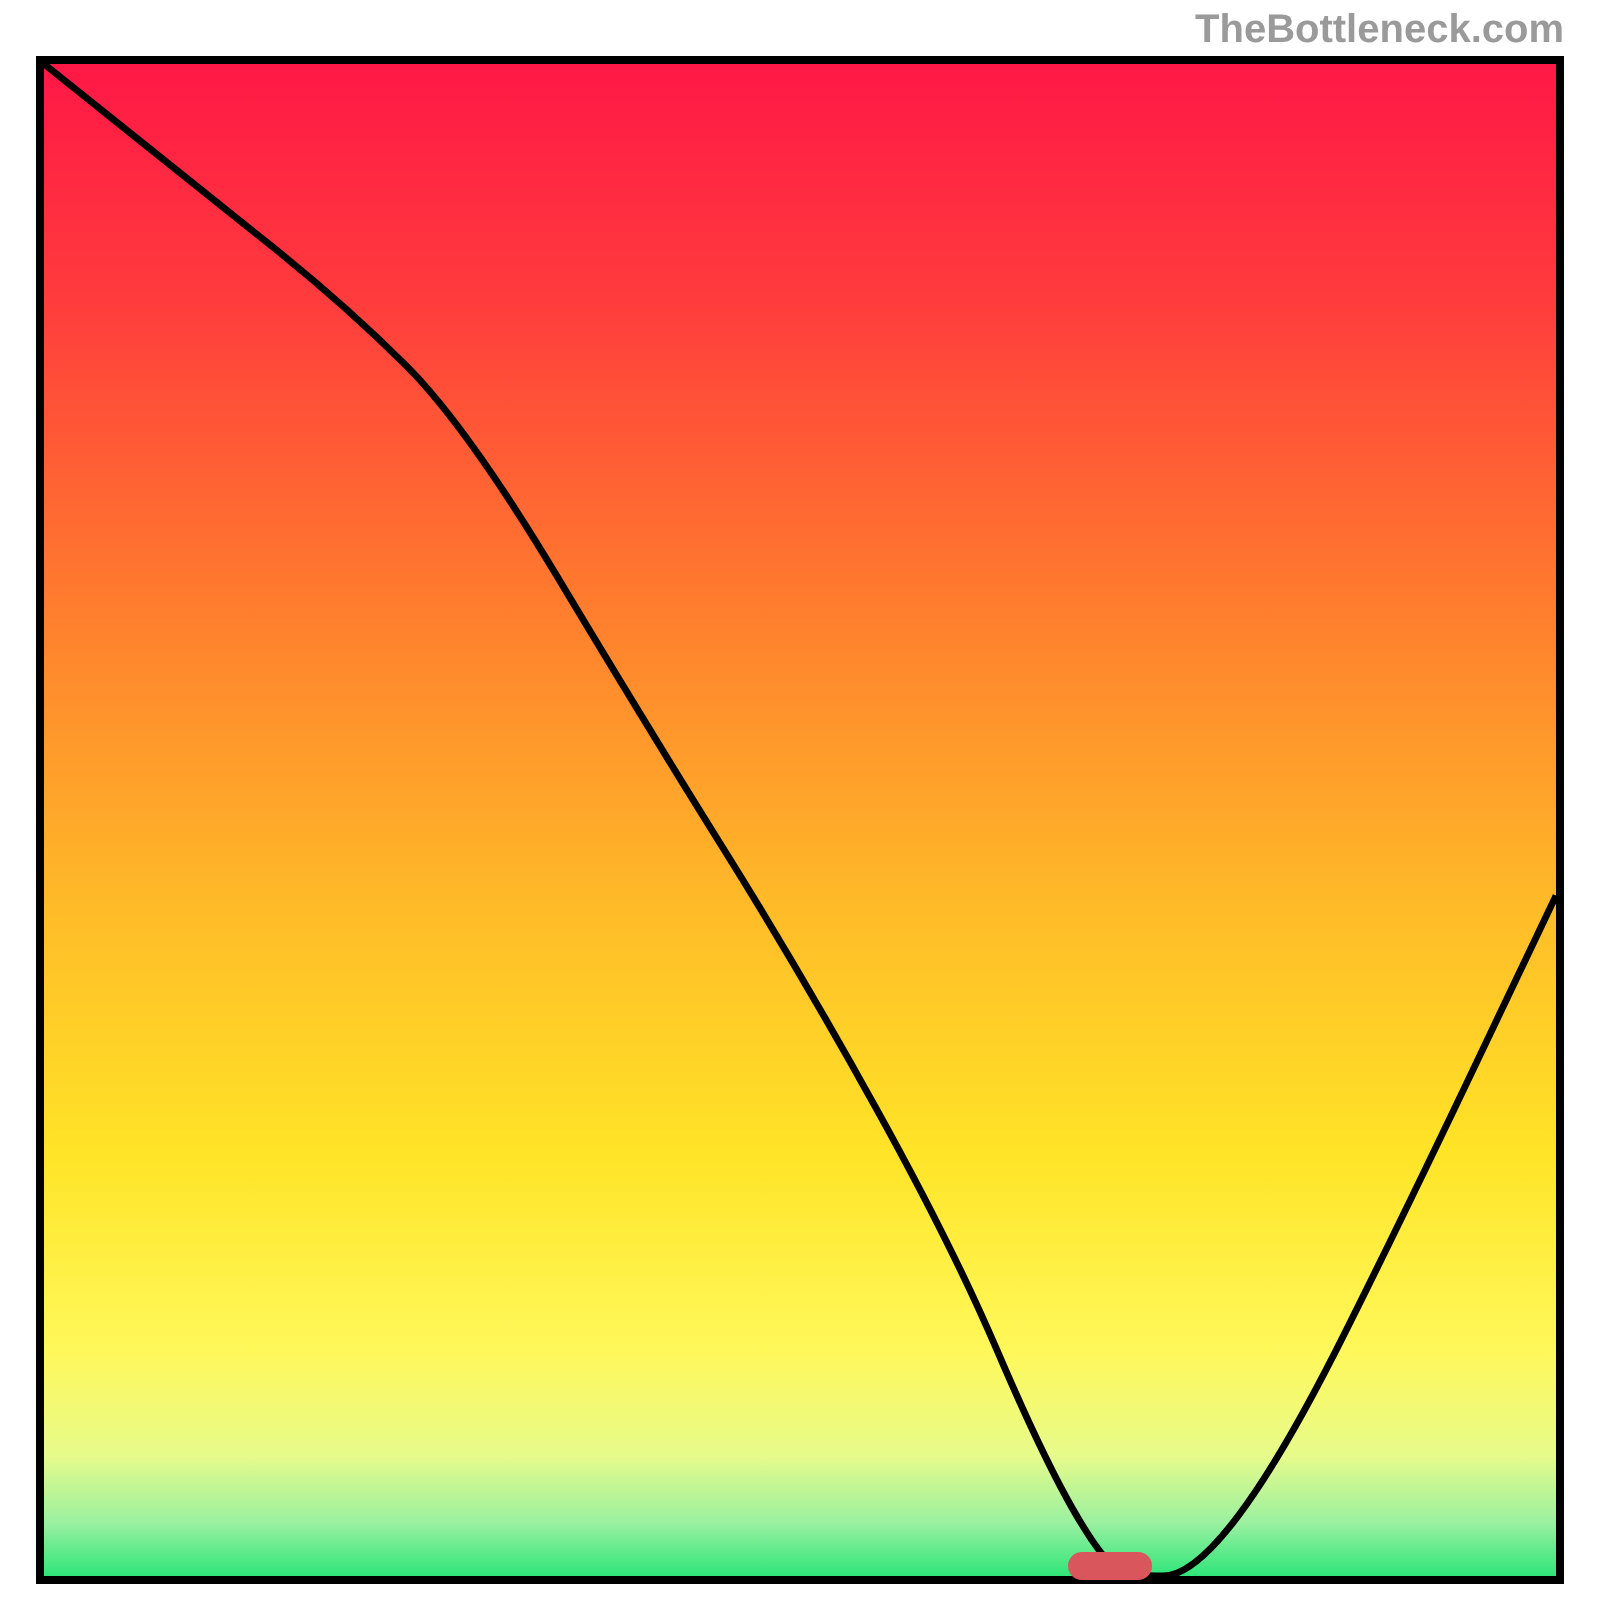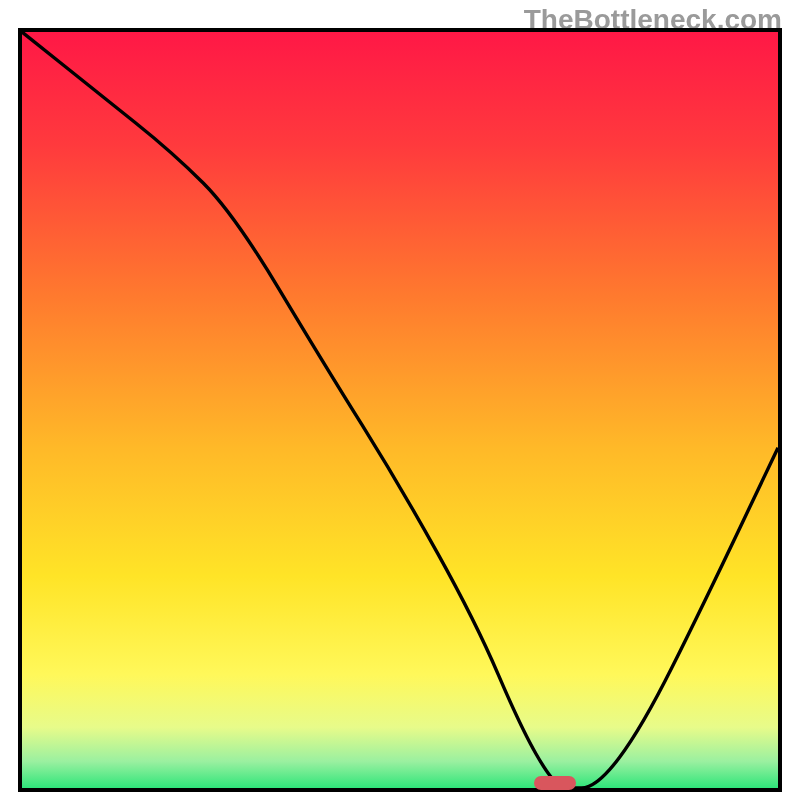--- a/index.html
+++ b/index.html
@@ -21,21 +21,21 @@
   }
   .gradient {
     position: absolute;
     inset: 0;
   }
   .watermark {
     position: absolute;
     top: 4px;
     right: 18px;
     color: #9a9a9a;
-    font-size: 28px;
+    font-size: 20px;
     font-weight: 600;
     user-select: none;
   }
   svg.curve {
     position: absolute;
     inset: 0;
     width: 100%;
     height: 100%;
     pointer-events: none;
   }

